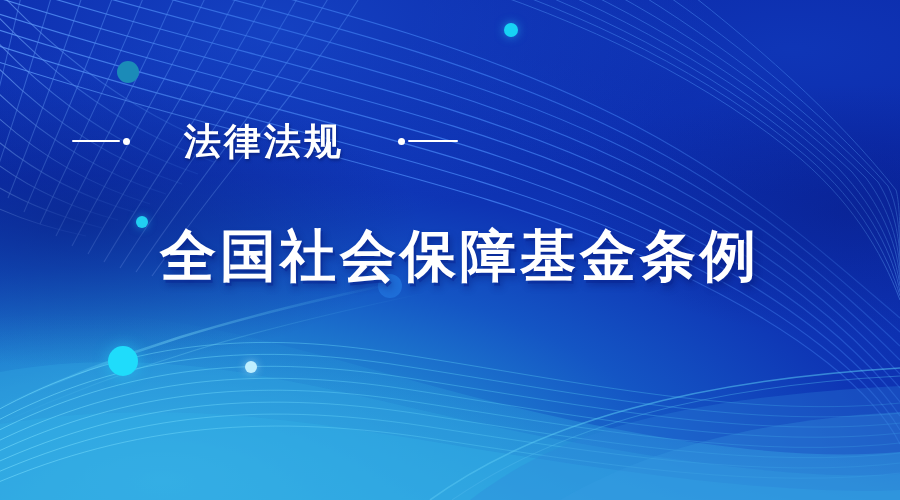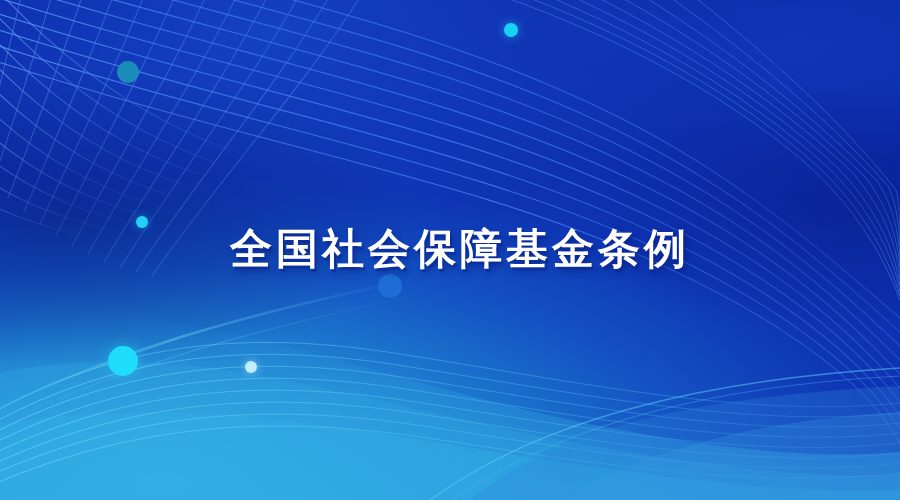--- a/index.html
+++ b/index.html
@@ -85,21 +85,21 @@
   }
 
   
   #main-title {
     position: absolute;
     left: 0;
     right: 0;
     top: 228px;
     text-align: center;
     color: #ffffff;
-    font-size: 42px;
+    font-size: 56px;
     font-weight: bold;
     letter-spacing: 4px;
     line-height: 1;
     white-space: nowrap;
     text-shadow:
       2px 3px 0 rgba(10,38,150,0.55),
       3px 5px 7px rgba(6,22,110,0.45);
     margin-left: 20px;
   }
 
@@ -252,17 +252,28 @@
   <div class="bg-layer" id="bg-topglow"></div>
   <div class="bg-layer" id="bg-darkcorner"></div>
 
   <span class="dot" style="left:117px; top:61px; width:22px; height:22px; background:#1b8bb8;"></span>
   <span class="dot" style="left:504px; top:23px; width:14px; height:14px; background:#17d2f5; box-shadow:0 0 10px rgba(40,210,250,0.55);"></span>
   <span class="dot" style="left:136px; top:216px; width:12px; height:12px; background:#21d0f2; box-shadow:0 0 9px rgba(40,210,250,0.5);"></span>
   <span class="dot" style="left:378px; top:274px; width:24px; height:24px; background:#1f6fd8; opacity:0.95;"></span>
   <span class="dot" style="left:108px; top:346px; width:30px; height:30px; background:#1fdcfb; box-shadow:0 0 16px rgba(40,220,251,0.45);"></span>
   <span class="dot" style="left:245px; top:361px; width:12px; height:12px; background:#bfefff; box-shadow:0 0 8px rgba(190,240,255,0.6);"></span>
 
+  <div id="subtitle-block">
+    <span class="rule-wrap" style="margin-left:72px;">
+      <span class="rule-line" style="width:48px;"></span>
+      <span class="rule-dot" style="margin-left:3px;"></span>
+    </span>
+    <span id="subtitle-text" style="margin-left:54px;">法律法规</span>
+    <span class="rule-wrap" style="margin-left:54px;">
+      <span class="rule-dot" style="margin-right:3px;"></span>
+      <span class="rule-line" style="width:50px;"></span>
+    </span>
+  </div>
 
   <div id="main-title">全国社会保障基金条例</div>
 
 
 </div>
 
 </body></html>

